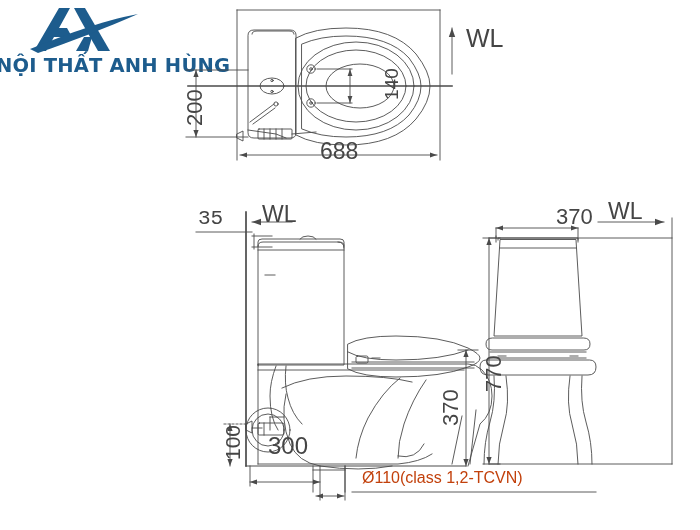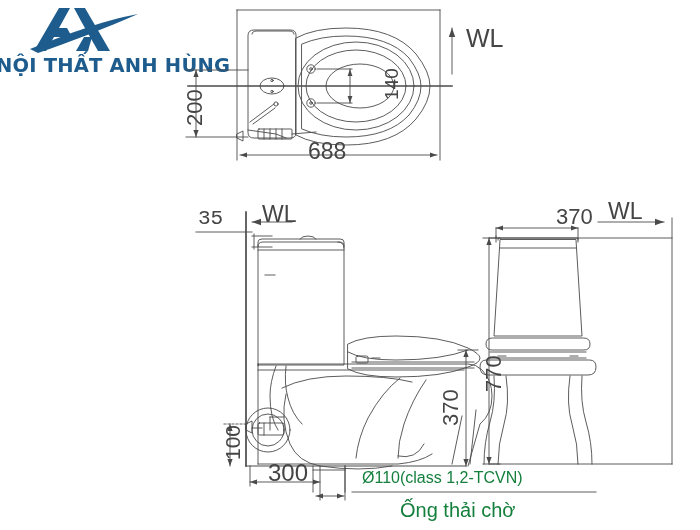--- a/index.html
+++ b/index.html
@@ -63,21 +63,21 @@
     white-space: nowrap;
     line-height: 1;
   }
   .rot90 {
     transform: rotate(-90deg);
     transform-origin: 0 0;
   }
   .caption {
     position: absolute;
     font-family: "Liberation Sans", sans-serif;
-    color: #15803d;
+    color: #c2410c;
     white-space: nowrap;
     line-height: 1;
   }
 </style>
 </head>
 <body>
 
 <div id="sheet">
 
   <div id="logo-block">
@@ -291,41 +291,40 @@
         <line x1="489" y1="238" x2="489" y2="464"></line>
         <path d="M489 238 l-2.6 7 h5.2 z" fill="#4a4a4a" stroke="none"></path>
         <path d="M489 464 l-2.6 -7 h5.2 z" fill="#4a4a4a" stroke="none"></path>
         <line x1="483" y1="238" x2="500" y2="238"></line>
         <line x1="483" y1="464" x2="500" y2="464"></line>
       </g>
 
     </g>
   </svg>
 
-  <div class="dim" style="left:308px; top:140px; font-size:23px;">688</div>
+  <div class="dim" style="left:320px; top:140px; font-size:23px;">688</div>
 
   <div class="dim rot90" style="left:184px; top:126px; font-size:22px;">200</div>
 
   <div class="dim rot90" style="left:382px; top:100px; font-size:19px;">140</div>
 
   <div class="dim" style="left:466px; top:26px; font-size:25px;">WL</div>
 
   <div class="dim" style="left:198px; top:208px; font-size:21px;font-family:Liberation Mono, monospace;">35</div>
 
   <div class="dim" style="left:262px; top:203px; font-size:23px;">WL</div>
 
   <div class="dim rot90" style="left:440px; top:426px; font-size:22px;">370</div>
 
   <div class="dim rot90" style="left:222px; top:460px; font-size:21px;">100</div>
 
-  <div class="dim" style="left:268px; top:461px; font-size:24px;">300</div>
+  <div class="dim" style="left:268px; top:434px; font-size:24px;">300</div>
 
   <div class="caption" style="left:362px; top:470px; font-size:16px;">Ø110(class 1,2-TCVN)</div>
 
-  <div class="caption" style="left:400px; top:500px; font-size:20px;">Ống thải chờ</div>
 
   <div class="dim" style="left:556px; top:206px; font-size:22px;">370</div>
 
   <div class="dim" style="left:608px; top:200px; font-size:23px;">WL</div>
 
   <div class="dim rot90" style="left:483px; top:392px; font-size:22px;">770</div>
 
 </div>
 
 </body></html>

